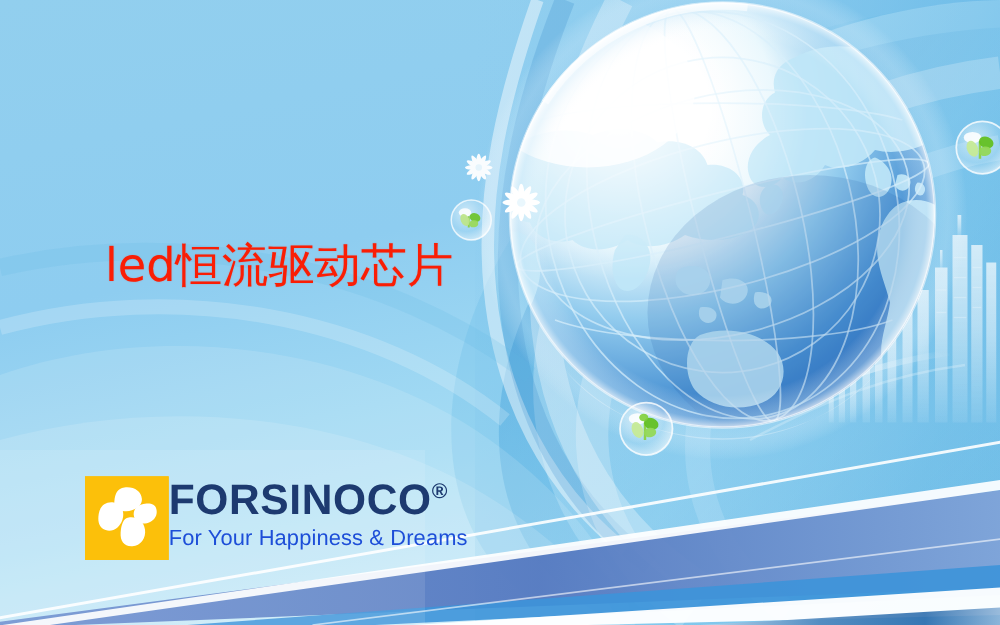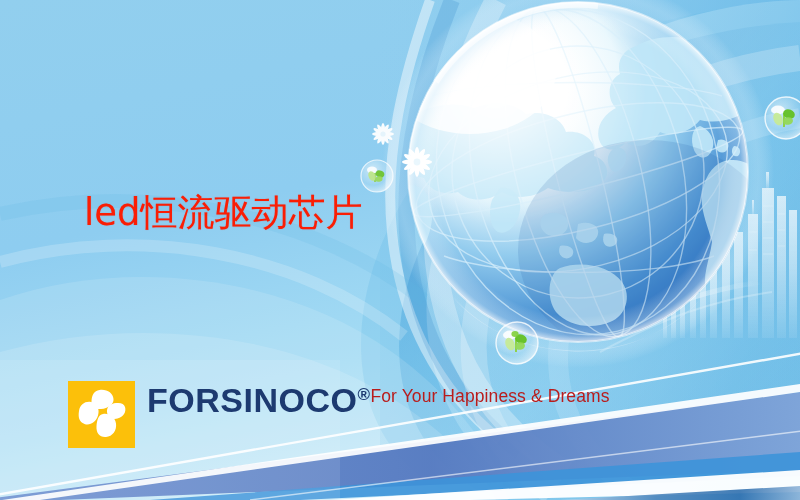--- a/index.html
+++ b/index.html
@@ -56,44 +56,43 @@
     align-items: flex-start;
   }
   #logo-mark {
     width: 67px;
     height: 67px;
     background: #fcc00a;
     flex: 0 0 auto;
     position: relative;
   }
   #logo-text {
-    margin-left: 12px;
     margin-top: 2px;
     display: flex;
-    flex-direction: row;
+    flex-direction: column;
   }
   #logo-word {
     font-family: "Liberation Sans", sans-serif;
     font-weight: bold;
     font-size: 34px;
     line-height: 34px;
     color: #1d3a70;
     letter-spacing: 0.5px;
     white-space: nowrap;
   }
   #logo-word .reg {
     font-size: 17px;
     vertical-align: super;
     line-height: 0;
   }
   #logo-tagline {
     font-family: "Liberation Sans", sans-serif;
     font-size: 17.5px;
     line-height: 20px;
-    color: #b91c1c;
+    color: #1d4ed8;
     margin-top: 3px;
     letter-spacing: 0.1px;
     white-space: nowrap;
   }
 </style>
 </head>
 <body>
 
 <div id="banner">
 

